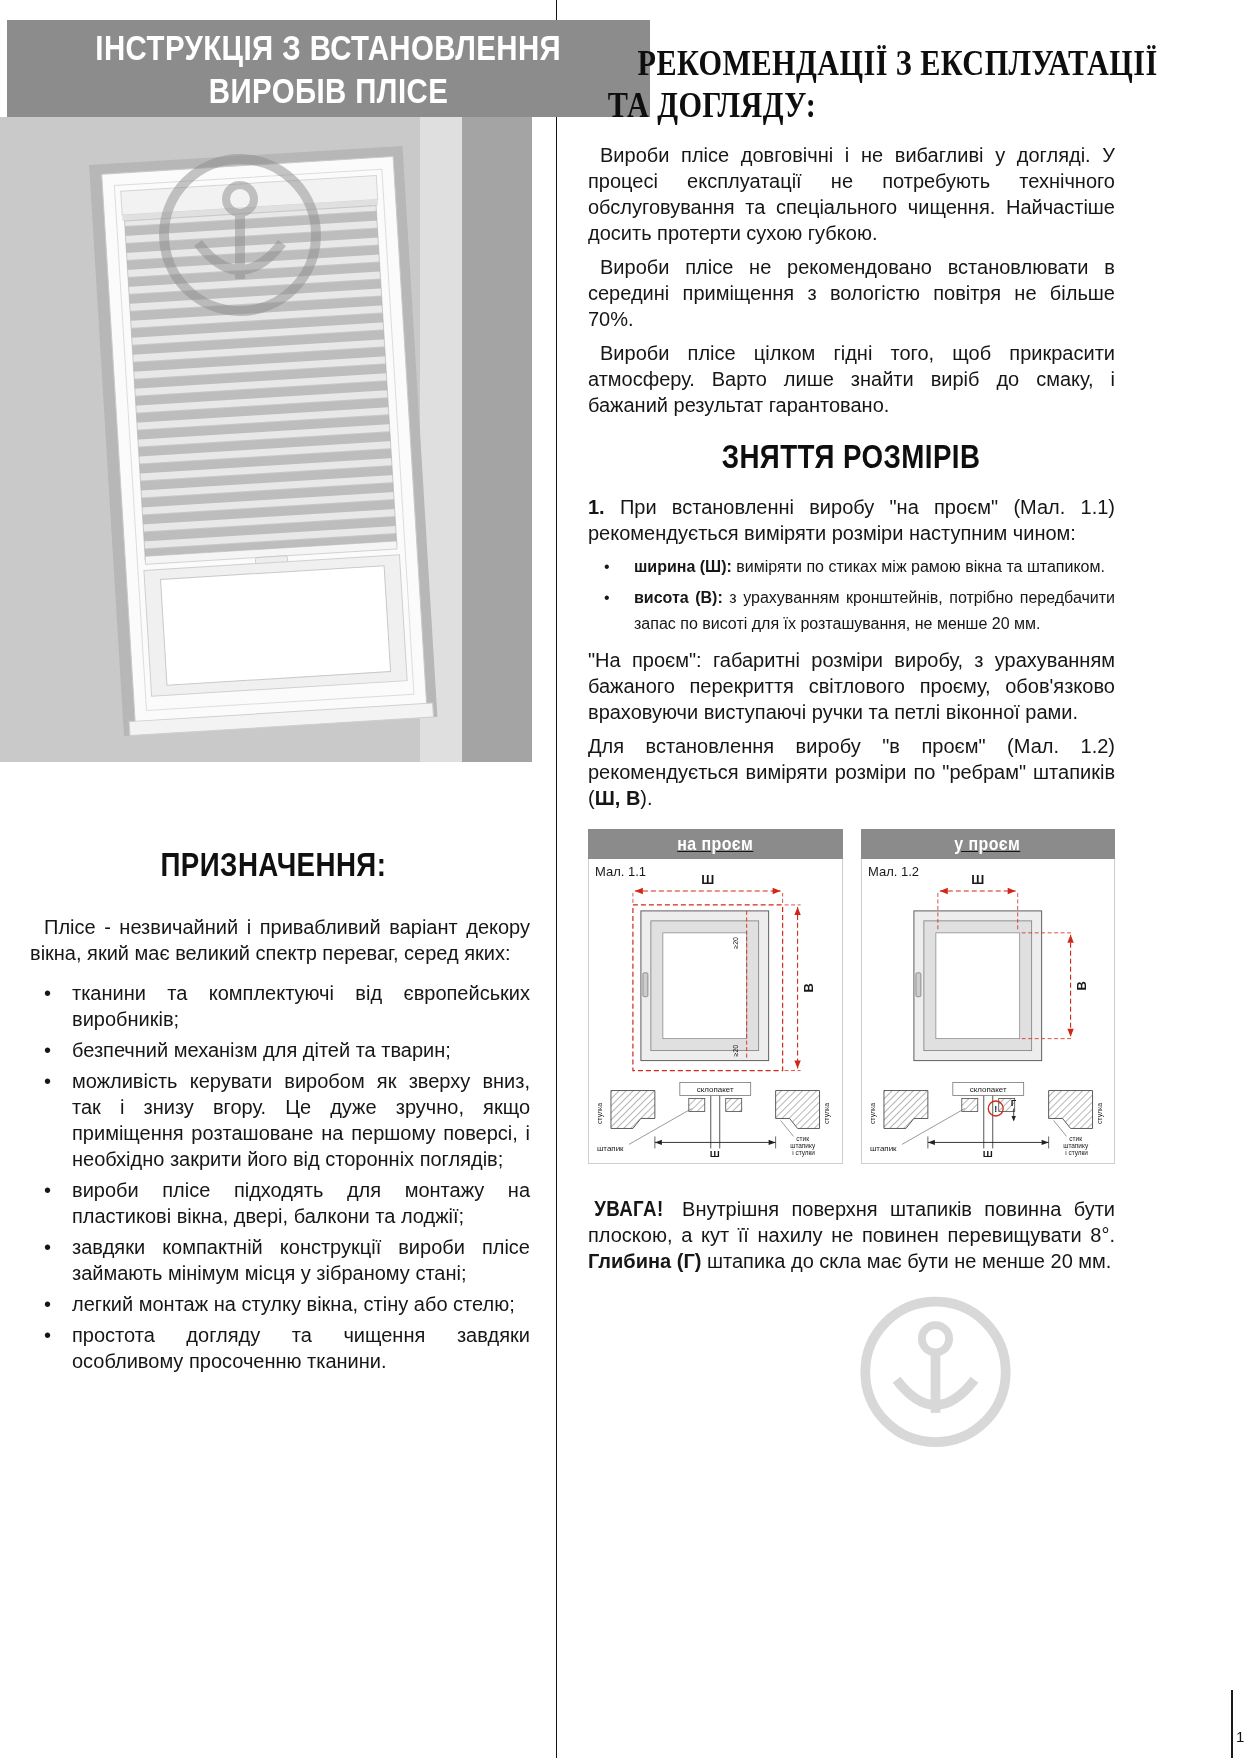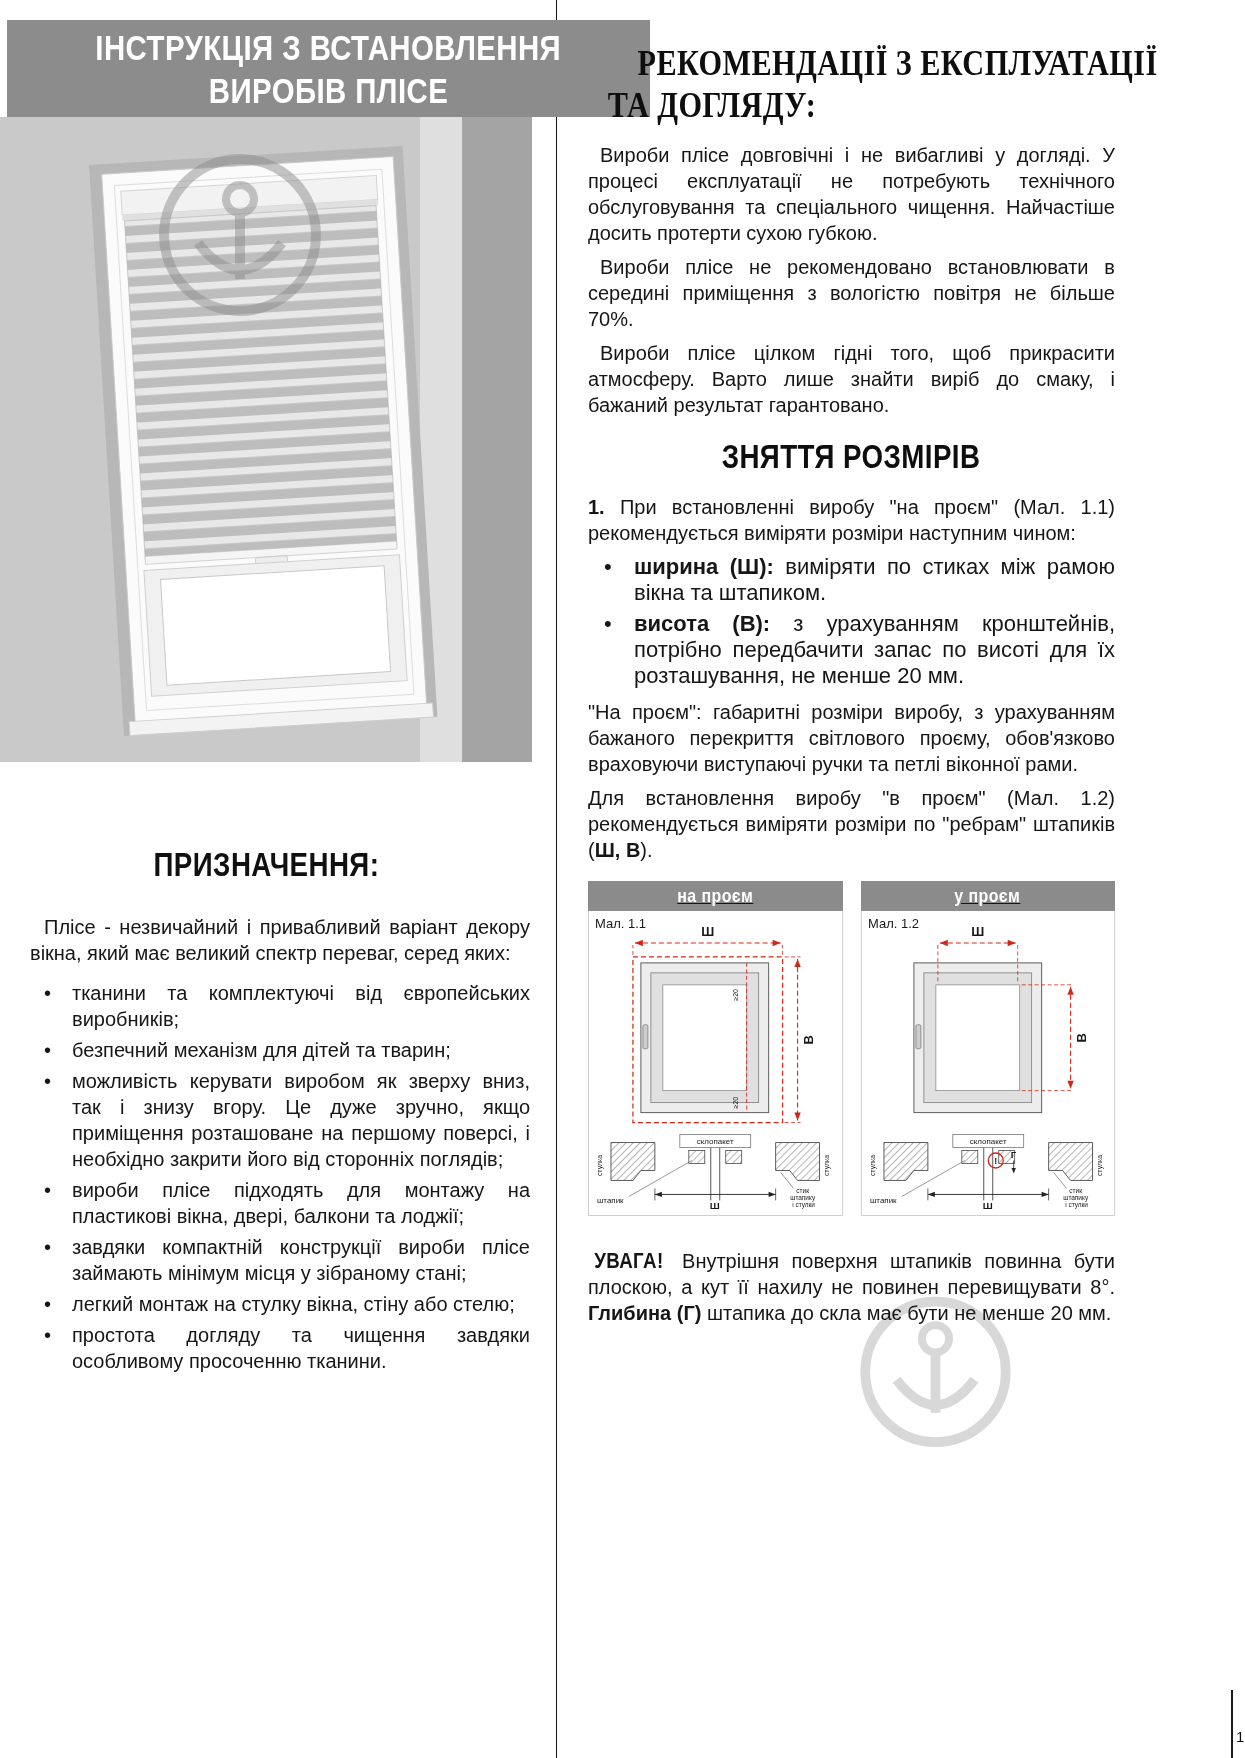--- a/index.html
+++ b/index.html
@@ -14,21 +14,21 @@
   .cond { font-weight:700; display:inline-block; transform:scaleX(.84); transform-origin:center; letter-spacing:.5px; white-space:nowrap; }
 
   
   .banner { position:absolute; left:7px; top:20px; width:643px; height:97px; background:#8c8c8c;
             display:flex; flex-direction:column; align-items:center; justify-content:center; }
   .banner .cond { color:#ffffff; font-size:35px; line-height:43px; }
 
   .hero { position:absolute; left:0; top:117px; width:532px; height:645px; }
   .hero svg { display:block; width:100%; height:100%; }
 
-  .purpose-heading { position:absolute; left:0; top:846px; width:532px; text-align:center; font-size:33px; color:#101010; }
+  .purpose-heading { position:absolute; left:7px; top:846px; width:532px; text-align:center; font-size:33px; color:#101010; }
 
   .purpose-body { position:absolute; left:30px; top:914px; width:500px; font-size:20px; line-height:26px; text-align:justify; }
   .purpose-body .intro { text-indent:14px; margin-bottom:14px; }
 
   ul.bullets { list-style:none; }
   ul.bullets li { position:relative; padding-left:42px; margin-bottom:5px; text-align:justify; }
   ul.bullets li::before { content:"\2022"; position:absolute; left:14px; top:0; }
 
   
   .right-col { position:absolute; left:588px; top:30px; width:527px; z-index:1; }
@@ -37,21 +37,21 @@
   .care-heading .cond { font-size:36px; line-height:42px; color:#0e0e0e; }
 
   .jp { text-align:justify; font-size:20px; line-height:26px; margin-bottom:8px; }
   .jp.ind { text-indent:12px; }
   .jp.gap-top { margin-top:0; }
 
   .measure-heading { text-align:center; margin:20px 0 18px; }
   .measure-heading .cond { font-size:33px; color:#0e0e0e; }
 
   ul.m-bullets { list-style:none; margin-bottom:10px; }
-  ul.m-bullets li { position:relative; padding-left:46px; margin-bottom:5px; text-align:justify; font-size:22px; line-height:26px; }
+  ul.m-bullets li { position:relative; padding-left:46px; margin-bottom:5px; text-align:justify; font-size:16px; line-height:26px; }
   ul.m-bullets li::before { content:"\2022"; position:absolute; left:16px; top:0; }
 
   .figures { display:flex; gap:18px; margin-top:18px;text-decoration:underline; }
   .figures figure { flex:1; }
   .fig-tab { height:30px; background:#8b8b8b; display:flex; align-items:center; justify-content:center; }
   .fig-tab .cond { color:#ffffff; font-size:19px; }
   .fig-body { border:1px solid #cfcfcf; border-top:none; background:transparent; }
   .fig-svg { display:block; width:100%; height:auto; }
 
   .warning { margin-top:32px; }

